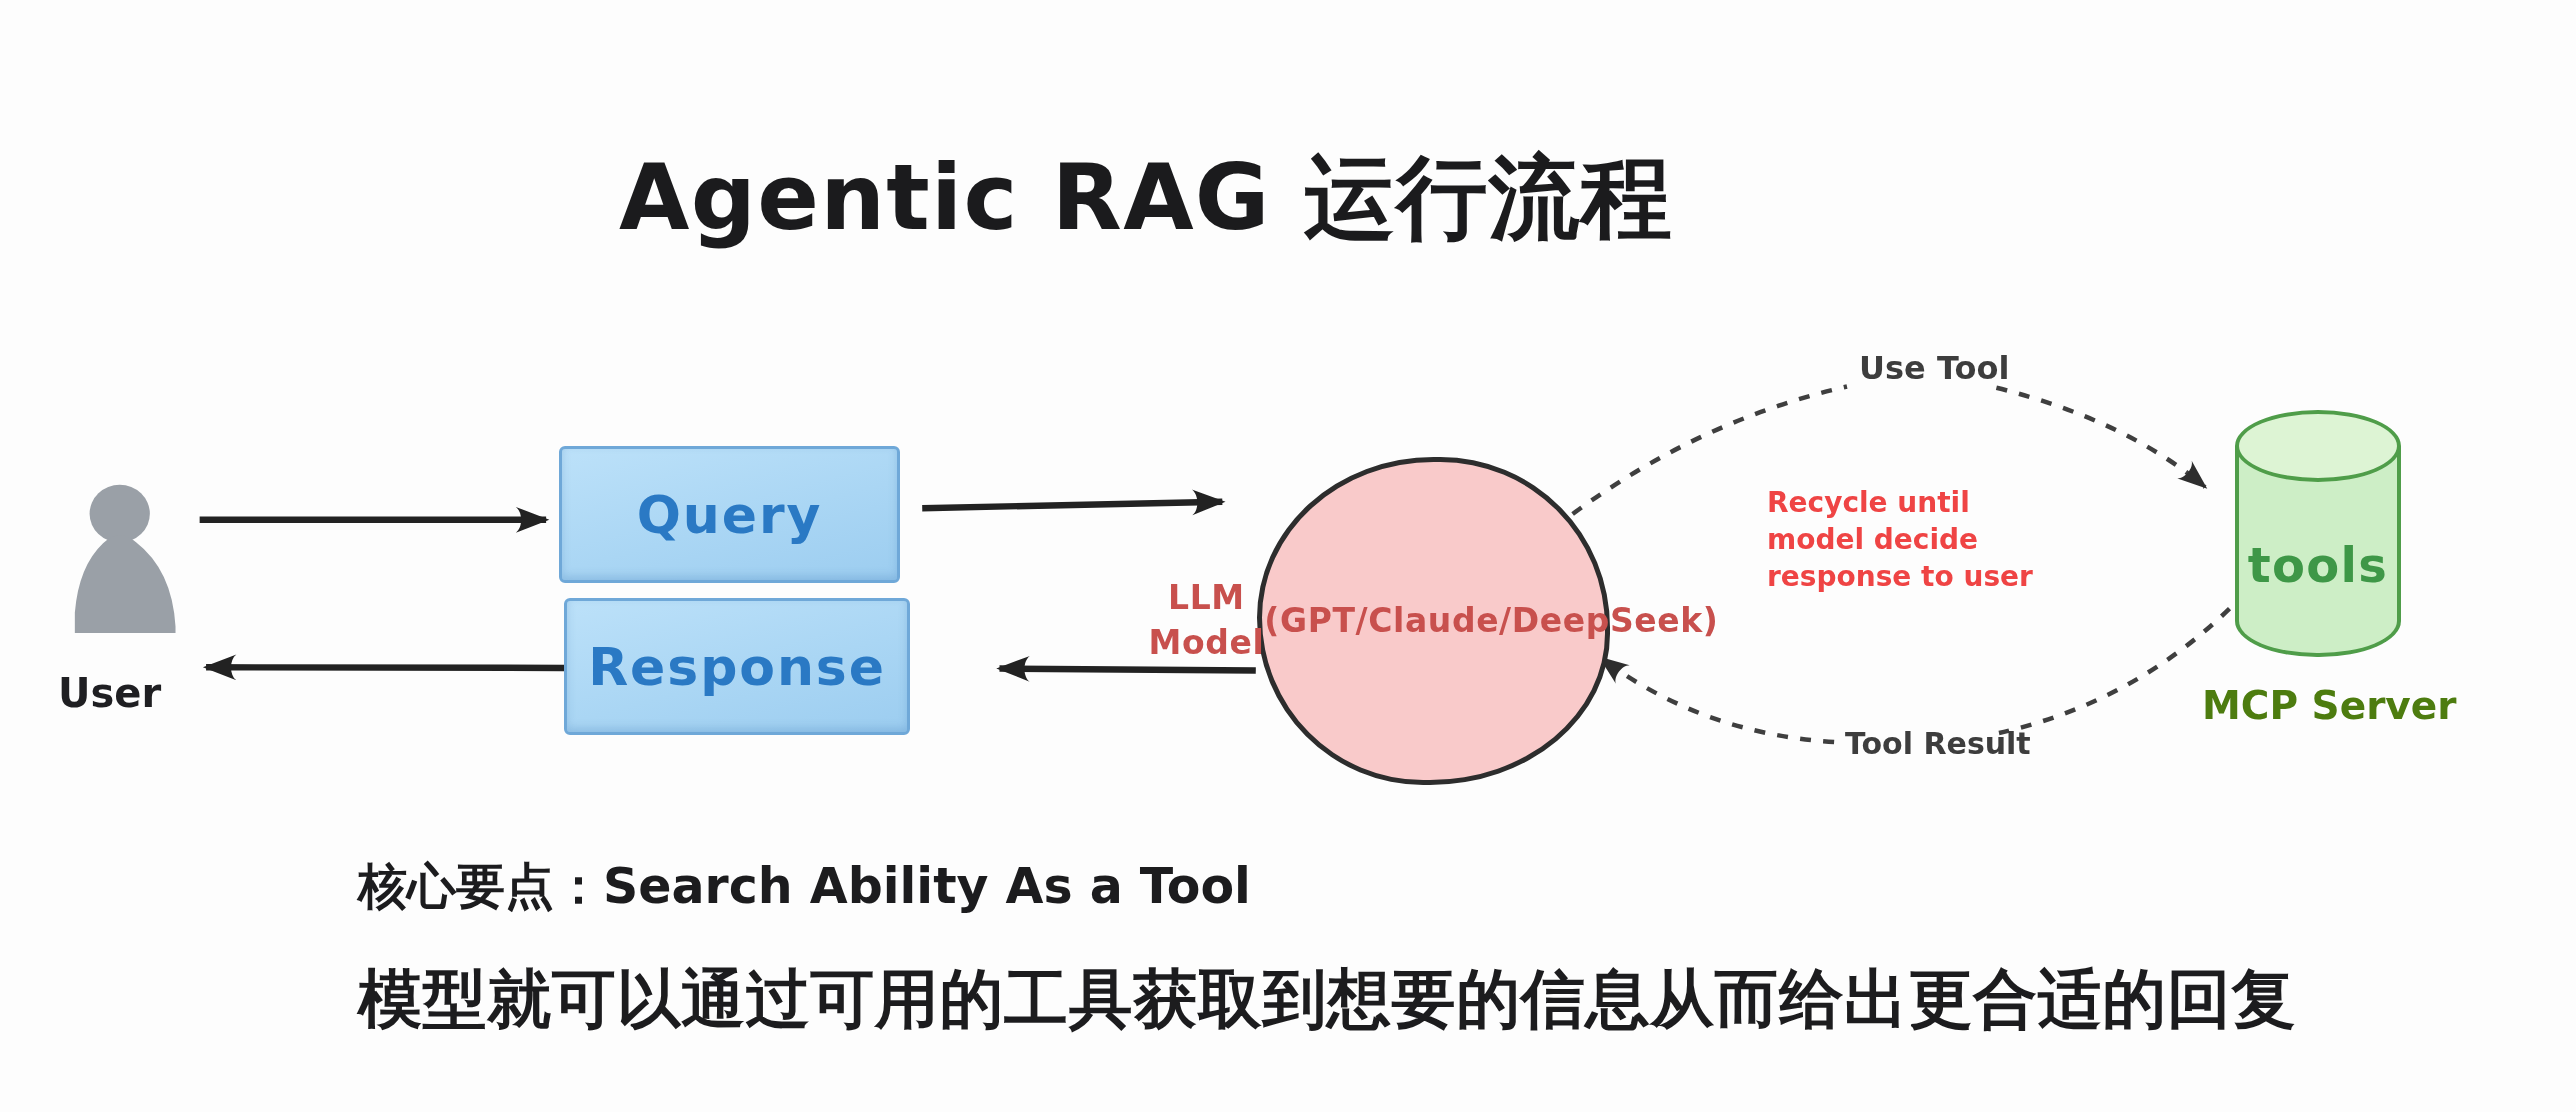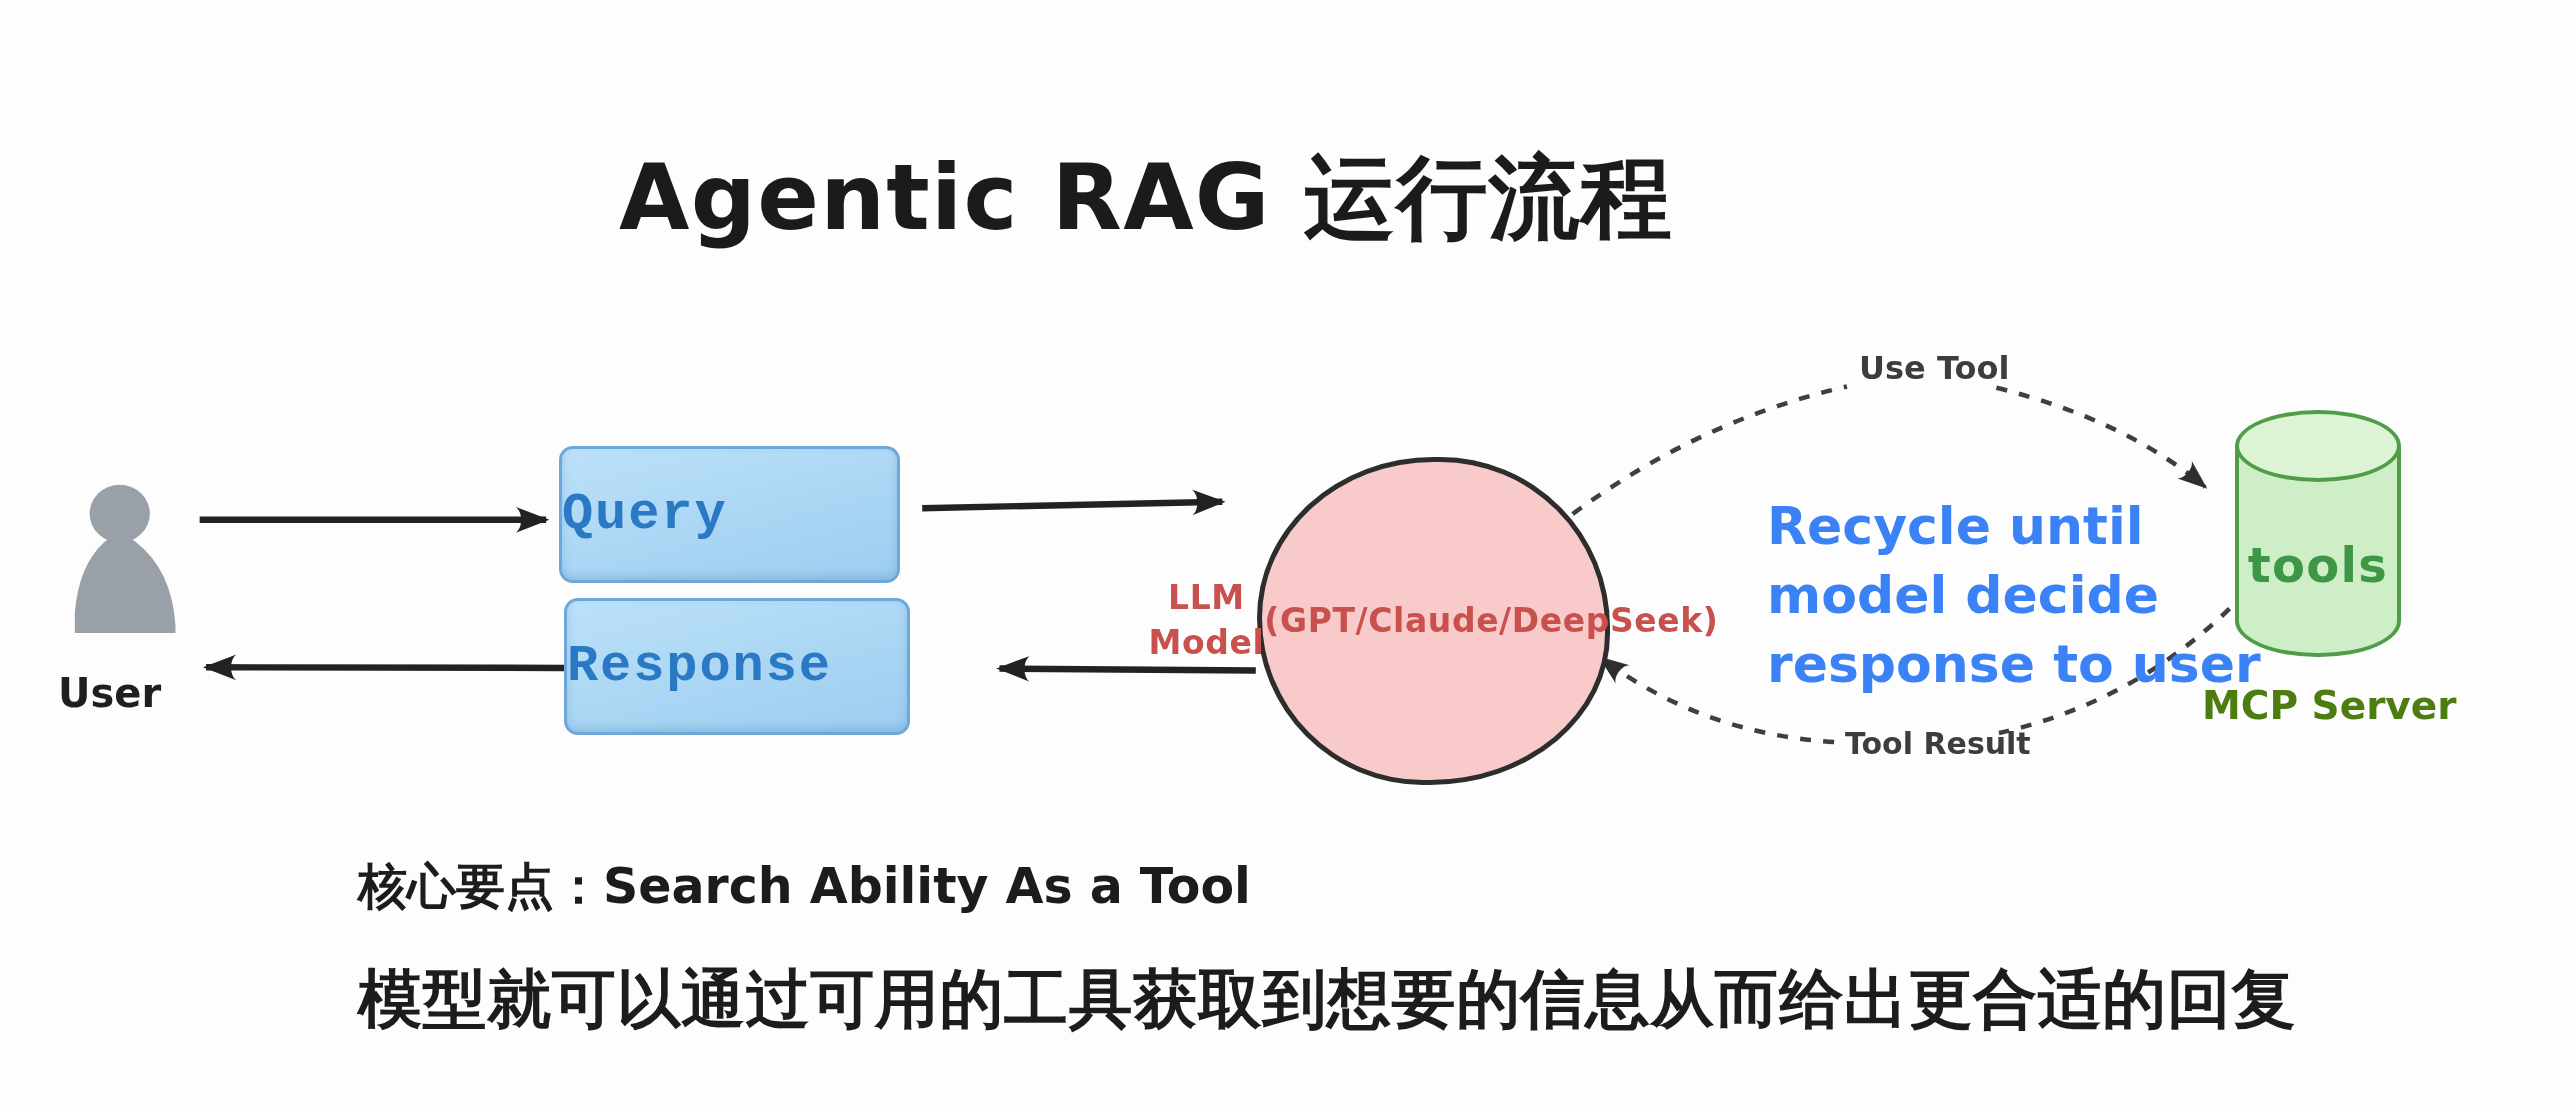--- a/index.html
+++ b/index.html
@@ -27,24 +27,24 @@
   svg.overlay { position: absolute; left: 0; top: 0; width: 2576px; height: 1113px; }
 
   .user-icon { left: 71px; top: 484px; width: 109px; height: 153px; }
   .user-label {
     left: 58px; top: 670px; width: 129px;
     font-size: 40px; font-weight: bold; color: #1f1f22;
   }
 
   .flow-box {
     border: 3.9px solid #6fa8d8;
-    border-radius: 14px;
+    border-radius: 6px;
     background: linear-gradient(165deg, #bce1f9 0%, #aad6f4 55%, #9ccdf0 100%);
     box-shadow: inset 0 -3.9px 9px rgba(60,120,180,0.25);
-    display: flex; align-items: center; justify-content: flex-start; font-family: Liberation Mono, monospace;
+    display: flex; align-items: center; justify-content: center;
   }
   .query-box { left: 559px; top: 446px; width: 341px; height: 137px; }
   .response-box { left: 564px; top: 598px; width: 346px; height: 137px; }
   .flow-box .box-label {
     font-size: 52px; font-weight: bold; color: #2a79c4;
     letter-spacing: 1.9px;
   }
 
   .llm-ellipse {
     left: 1257px; top: 457px; width: 353px; height: 328px;
@@ -61,22 +61,22 @@
 
   .dash-label {
     font-size: 32px; color: #3d3d3d; font-weight: bold;
     white-space: nowrap;
   }
   .use-tool { left: 1859px; top: 349px; }
   .tool-result { left: 1837px; top: 726px; font-size: 30px; margin-left: 8px; }
 
   .recycle-note {
     left: 1767px; top: 484px;
-    font-size: 52px; line-height: 1.33; font-weight: bold;
-    color: #3b82f6; white-space: nowrap; margin-top: 8px;
+    font-size: 28px; line-height: 1.33; font-weight: bold;
+    color: #ef4444; white-space: nowrap;
   }
 
   .cyl-top {
     left: 2235px; top: 410px; width: 166px; height: 72px;
     background: #ddf4d4;
     border: 4.5px solid #4f9d49;
     border-radius: 50%;
     z-index: 2;
   }
   .cyl-body {

